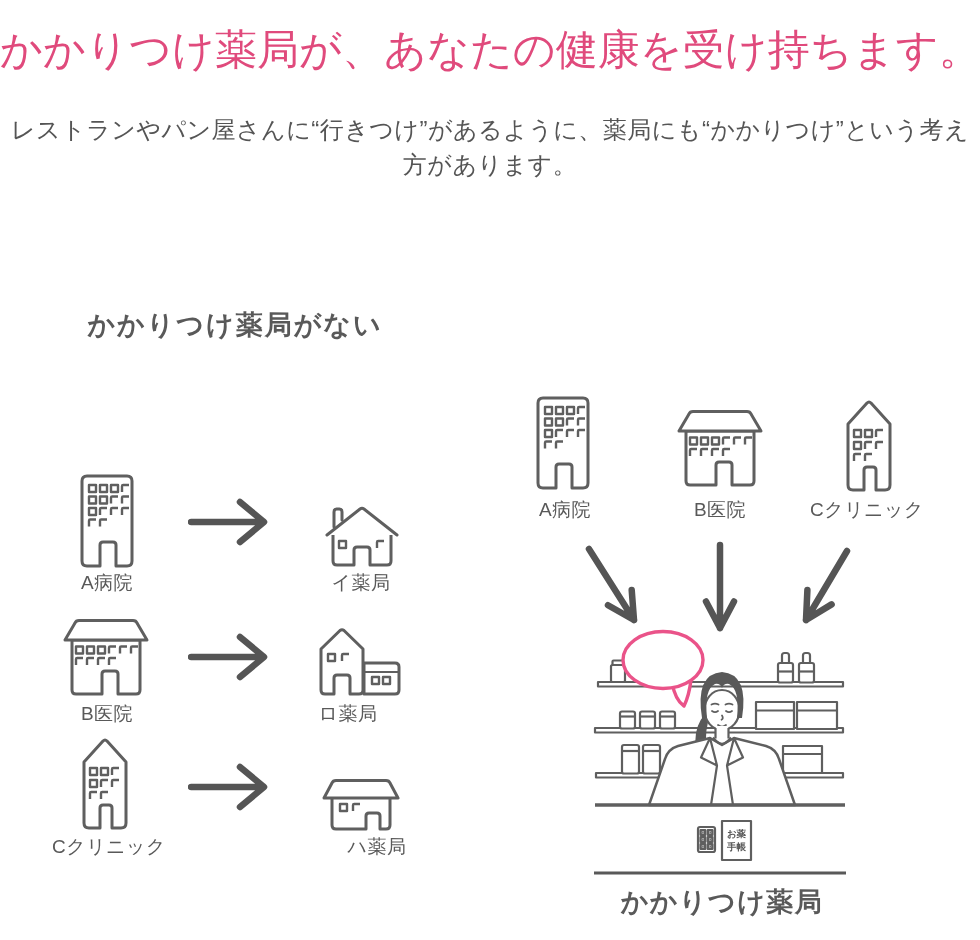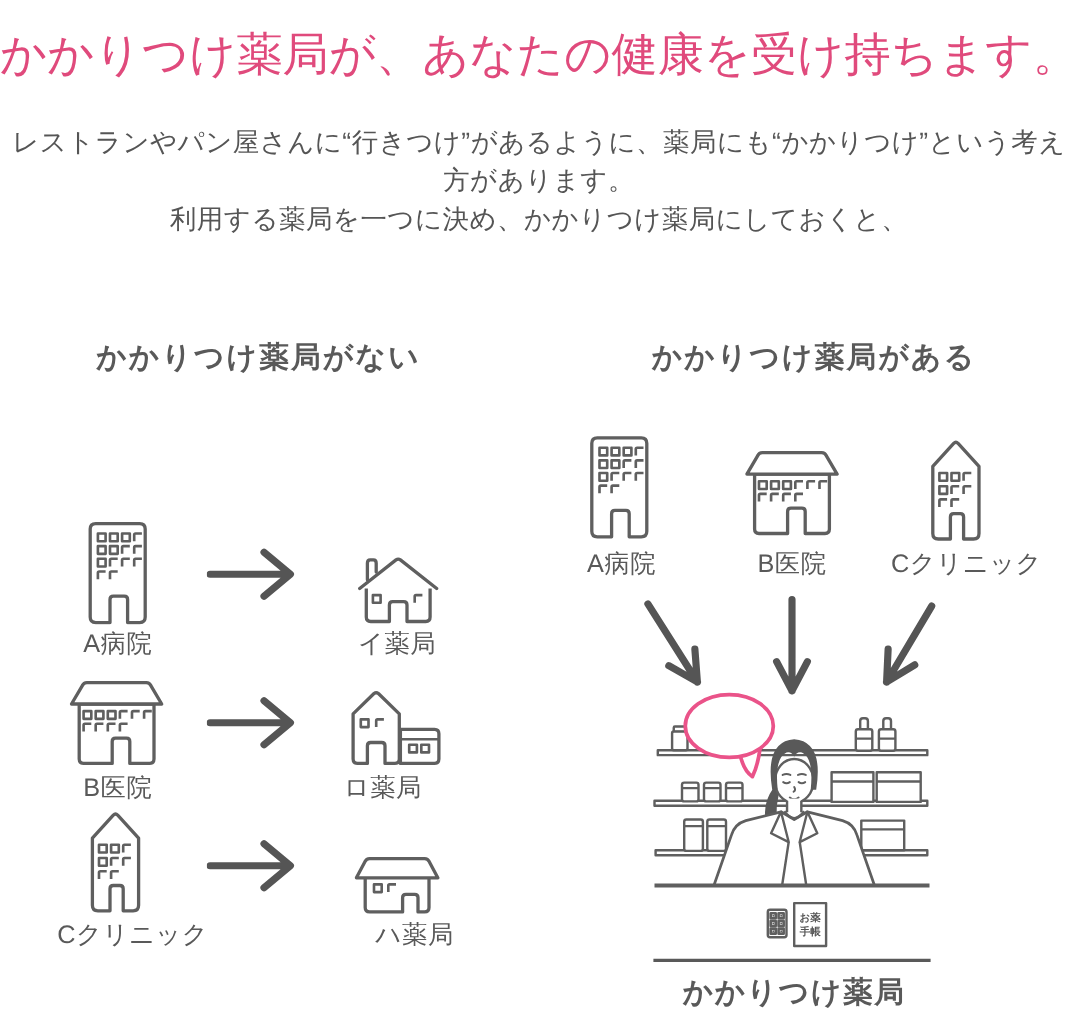--- a/index.html
+++ b/index.html
@@ -30,21 +30,21 @@
     position:absolute;top:307px;
     text-align:center;font-size:27px;font-weight:700;
     color:var(--heading-gray);letter-spacing:2px;white-space:nowrap;
   }
   .sec-heading.left{left:0;width:470px;}
   .sec-heading.right{left:500px;width:480px;}
 
   .icon{position:absolute;display:block;}
   .item-label{
     position:absolute;text-align:center;
-    font-size:23px;color:var(--heading-gray);letter-spacing:0.5px;
+    font-size:19px;color:var(--heading-gray);letter-spacing:0.5px;
     white-space:nowrap;
   }
   .pharmacy-label{
     position:absolute;left:582px;top:884px;width:280px;
     text-align:center;font-size:27px;font-weight:700;
     color:var(--heading-gray);letter-spacing:1.5px;white-space:nowrap;
   }
 
   
   .ln{fill:#ffffff;stroke:var(--icon-gray);stroke-width:3;stroke-linejoin:round;stroke-linecap:round;}
@@ -142,21 +142,20 @@
       <symbol id="arrow-right" viewBox="0 0 82 52">
         <path class="arrow" d="M3,26 H75 M52,6 L76,26 M52,46 L76,26"></path>
       </symbol>
     </defs>
   </svg>
 
   <h1 class="title">かかりつけ薬局が、あなたの健康を受け持ちます。</h1>
 
   <div class="intro">
     <div>レストランやパン屋さんに“行きつけ”があるように、薬局にも“かかりつけ”という考え方があります。</div>
-    <div>利用する薬局を一つに決め、かかりつけ薬局にしておくと、</div>
   </div>
 
   <h2 class="sec-heading left">かかりつけ薬局がない</h2>
 
   <svg class="icon" style="left:78px;top:472px" width="58" height="96">
       <use href="#bldg-a"></use>
     </svg>
   <div class="item-label" style="left:59px;top:570px;width:96px">A病院</div>
   <svg class="icon" style="left:188px;top:496px" width="82" height="52">
       <use href="#arrow-right"></use>
@@ -183,21 +182,20 @@
     </svg>
   <div class="item-label" style="left:52px;top:834px;width:112px">Cクリニック</div>
   <svg class="icon" style="left:188px;top:761px" width="82" height="52">
       <use href="#arrow-right"></use>
     </svg>
   <svg class="icon" style="left:322px;top:777px" width="78" height="55">
       <use href="#house-ha"></use>
     </svg>
   <div class="item-label" style="left:329px;top:834px;width:96px">ハ薬局</div>
 
-  <h2 class="sec-heading right">かかりつけ薬局がある</h2>
 
   <svg class="icon" style="left:534px;top:394px" width="58" height="96">
       <use href="#bldg-a"></use>
     </svg>
   <div class="item-label" style="left:517px;top:497px;width:96px">A病院</div>
 
   <svg class="icon" style="left:676px;top:407px" width="88" height="82">
       <use href="#bldg-b"></use>
     </svg>
   <div class="item-label" style="left:672px;top:497px;width:96px">B医院</div>

